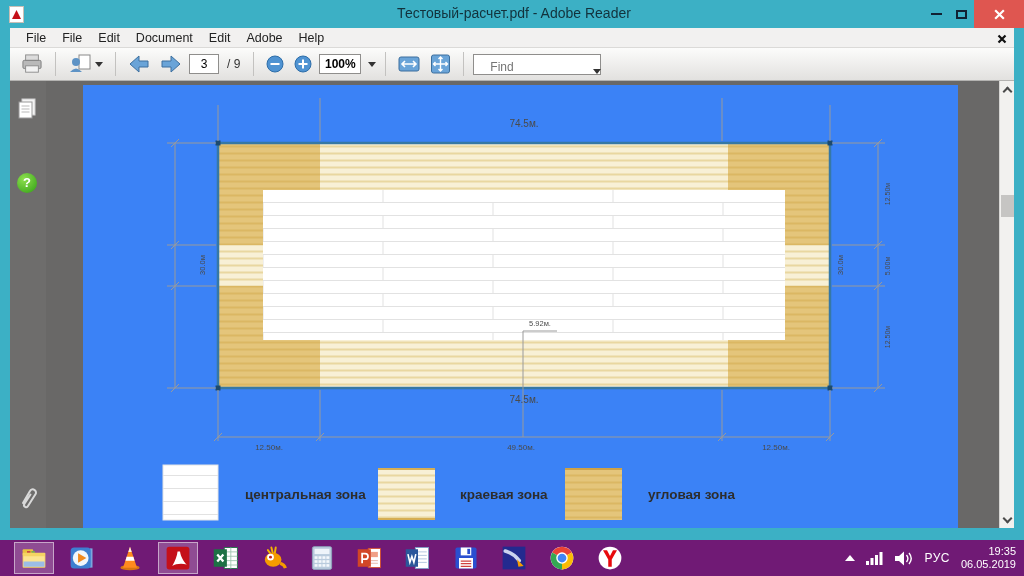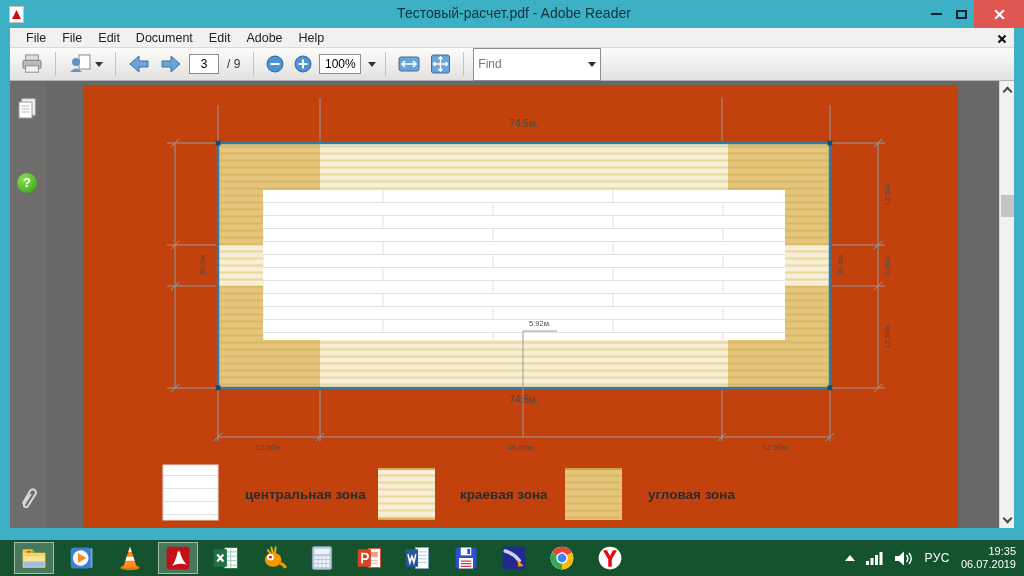--- a/index.html
+++ b/index.html
@@ -22,42 +22,42 @@
   .menubar { position:absolute; top:28px; left:10px; right:10px; height:20px; background:#f2f1f0; border-bottom:1px solid #dbdad8; display:flex; align-items:flex-end; padding-left:8px; }
   .menu-item { font-size:12.5px; color:#222; padding:2px 8px; cursor:default; }
   .menu-close { position:absolute; right:6px; top:3px; }
 
   
   .toolbar { position:absolute; top:48px; left:10px; right:10px; height:33px; background:linear-gradient(#fcfcfb,#e2e1df); border-bottom:1px solid #b4b3b1; display:flex; align-items:center; padding-left:8px; gap:4px; }
   .tsep { width:1px; height:24px; background:#c3c2c0; margin:0 5px; }
   .tbtn { display:flex; align-items:center; justify-content:center; padding:2px 3px; border-radius:2px; }
   .caret { width:0; height:0; border-left:4px solid transparent; border-right:4px solid transparent; border-top:5px solid #333; margin-left:3px; }
   .pagebox, .zoombox { width:30px; height:20px; border:1px solid #8f8e8c; background:#fff; font-size:12px; text-align:center; font-family:"Liberation Sans",sans-serif; }
-  .zoombox { width:42px; }
+  .zoombox { width:42px;font-weight:bold; }
   .pagesep { font-size:12px; color:#333; margin:0 4px; }
-  .findwrap { display:flex; align-items:center; width:128px; height:33px; border:1px solid #8f8e8c; background:#fff; padding:0 4px; }
+  .findwrap { display:flex; align-items:flex-end; width:128px; height:21px; border:1px solid #8f8e8c; background:#fff; padding:0 16px; }
   .findwrap input { flex:1; border:none; outline:none; font-size:12px; width:100px; font-family:"Liberation Sans",sans-serif; }
 
   
   .sidebar { position:absolute; top:81px; left:10px; width:36px; height:447px; background:#6e6d6c; }
   .side-icon { position:absolute; left:7px; }
   .help-ball { width:20px; height:20px; border-radius:50%; background:radial-gradient(circle at 35% 30%, #8ee04e, #2f9e14); color:#fff; font-size:13px; font-weight:bold; text-align:center; line-height:20px; }
   .viewer { position:absolute; top:81px; left:46px; width:953px; height:447px; background:#696867; overflow:hidden; }
-  .page { position:absolute; left:37px; top:4px; width:875px; height:443px; background:#c2410c;text-align:right; }
+  .page { position:absolute; left:37px; top:4px; width:875px; height:443px; background:#3b82f6;text-align:right; }
 
   
   .scrollbar { position:absolute; top:81px; right:10px; width:15px; height:447px; background:#f2f1ef; border-left:1px solid #d6d5d3; }
   .sb-arrow { position:absolute; left:0; width:15px; height:16px; display:flex; align-items:center; justify-content:center; }
   .chev { width:7px; height:7px; border-left:2px solid #4a4a4a; border-bottom:2px solid #4a4a4a; }
   .chev.up { transform:rotate(135deg); margin-top:4px; }
   .chev.down { transform:rotate(-45deg); margin-bottom:4px; }
   .sb-thumb { position:absolute; left:1px; top:114px; width:13px; height:22px; background:#c6c5c3; }
 
   
-  .taskbar { position:absolute; left:0; right:0; bottom:0; height:36px; background:#14532d; display:flex; align-items:center; padding-left:14px; gap:8px; }
+  .taskbar { position:absolute; left:0; right:0; bottom:0; height:36px; background:#701a75; display:flex; align-items:center; padding-left:14px; gap:8px; }
   .task-btn { width:40px; height:32px; display:flex; align-items:center; justify-content:center; border:1px solid transparent; }
   .task-btn.active { background:rgba(255,255,255,.22); border:1px solid rgba(255,255,255,.5); }
   .tray { position:absolute; right:8px; top:0; height:36px; display:flex; align-items:center; gap:11px; color:#fff; }
   .tray-up { width:0; height:0; border-left:5px solid transparent; border-right:5px solid transparent; border-bottom:6px solid #fff; }
   .tray-lang { font-size:12px; letter-spacing:.5px; }
   .tray-clock { font-size:11px; text-align:right; line-height:13px; }
 </style>
 </head>
 <body>
 
@@ -390,17 +390,17 @@
         <rect x="9" y="4" width="3" height="10" fill="#fff"></rect>
           <rect x="13.5" y="1" width="3" height="13" fill="#fff"></rect>
       </svg>
       <svg width="19" height="15" viewBox="0 0 19 15">
         <path d="M1 5 h4 l5 -4.5 v14 L5 10 H1 z" fill="#fff"></path>
         <path d="M12.5 4 q2.8 3.5 0 7 M15 2 q4.5 5.5 0 11" stroke="#fff" stroke-width="1.4" fill="none"></path>
       </svg>
       <span class="tray-lang">РУС</span>
       <span class="tray-clock">
         <div>19:35</div>
-        <div>06.07.2019</div>
+        <div>06.05.2019</div>
       </span>
     </div>
   </div>
 </div>
 
 </body></html>

